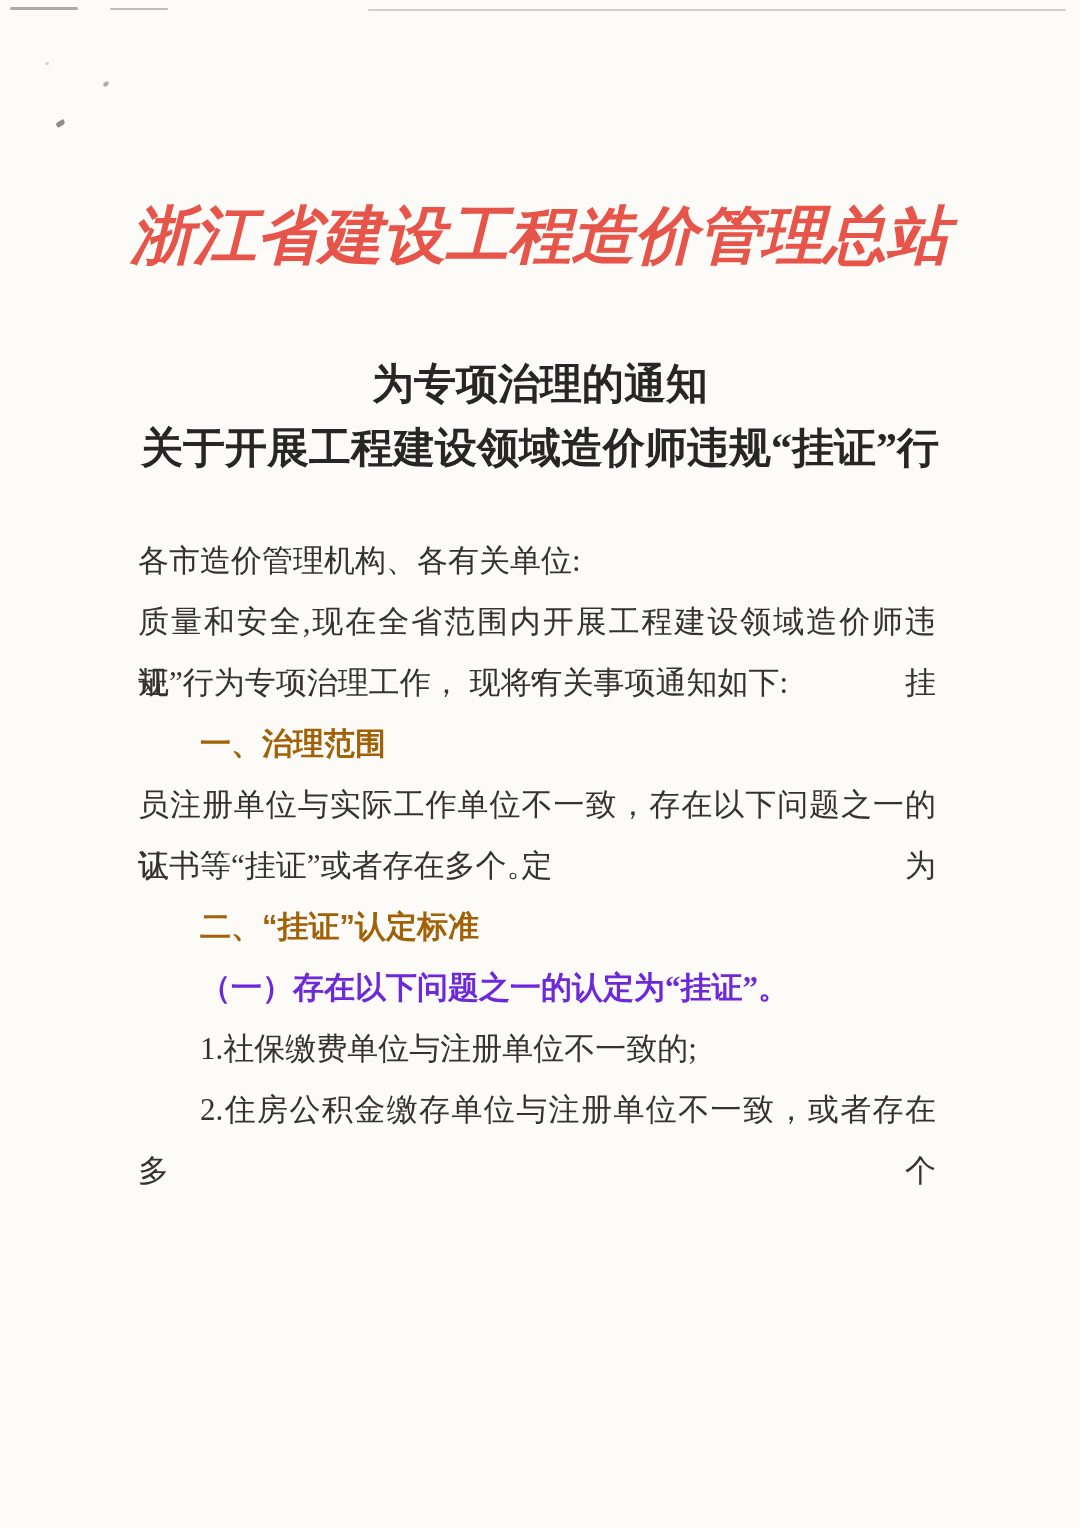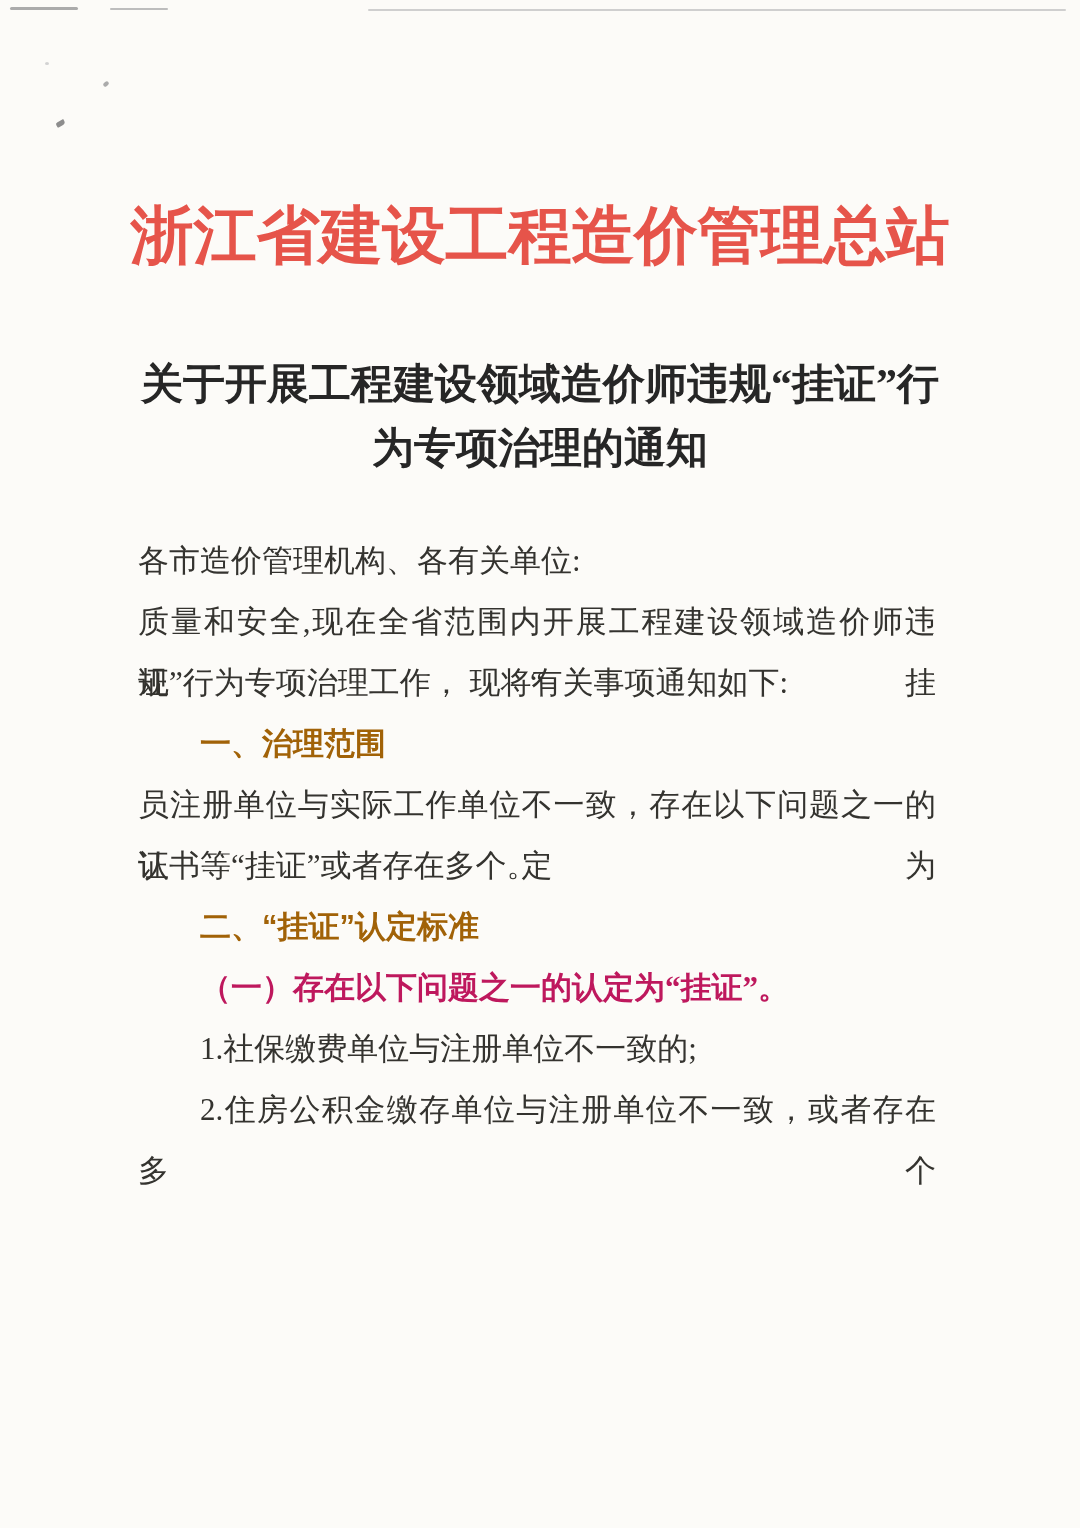--- a/index.html
+++ b/index.html
@@ -32,20 +32,21 @@
     top: 194px; left: 0;
     width: 100%;
     margin: 0;
     text-align: center;
     font-size: 63px;
     font-weight: bold;
     line-height: 1.35;
     letter-spacing: 0px;
     color: var(--letterhead-red, #e6544a);
     white-space: nowrap;
+    font-style: italic;
   }
 
   .doc-title {
     position: absolute;
     top: 352px; left: 0;
     width: 100%;
     text-align: center;
     font-size: 42px;
     font-weight: bold;
     line-height: 64px;
@@ -66,40 +67,40 @@
     text-align: justify;
     text-align-last: justify;
   }
   .line.heading {
     font-family: "Liberation Sans", sans-serif;
     font-weight: bold;
     color: #a16207;
   }
   .line.subheading {
     font-weight: bold;
-    color: #be185d;
+    color: #6d28d9;
   }
 </style>
 </head>
 <body>
 
 <div class="page">
 
   <div class="scan-line a"></div>
   <div class="scan-line b"></div>
   <div class="scan-line c"></div>
   <div class="speck s1"></div>
   <div class="speck s2"></div>
   <div class="speck s3"></div>
 
   <h1 class="letterhead">浙江省建设工程造价管理总站</h1>
 
   <div class="doc-title">
+    <div class="title-line">为专项治理的通知</div>
     <div class="title-line">关于开展工程建设领域造价师违规“挂证”行</div>
-    <div class="title-line">为专项治理的通知</div>
   </div>
 
   <div class="body-text">
 
     <div class="line">各市造价管理机构、各有关单位:</div>
 
     <div class="line fill">质量和安全,现在全省范围内开展工程建设领域造价师违规“挂</div>
     <div class="line">证”行为专项治理工作， 现将有关事项通知如下:</div>
 
     <div class="line heading indent">一、治理范围</div>

